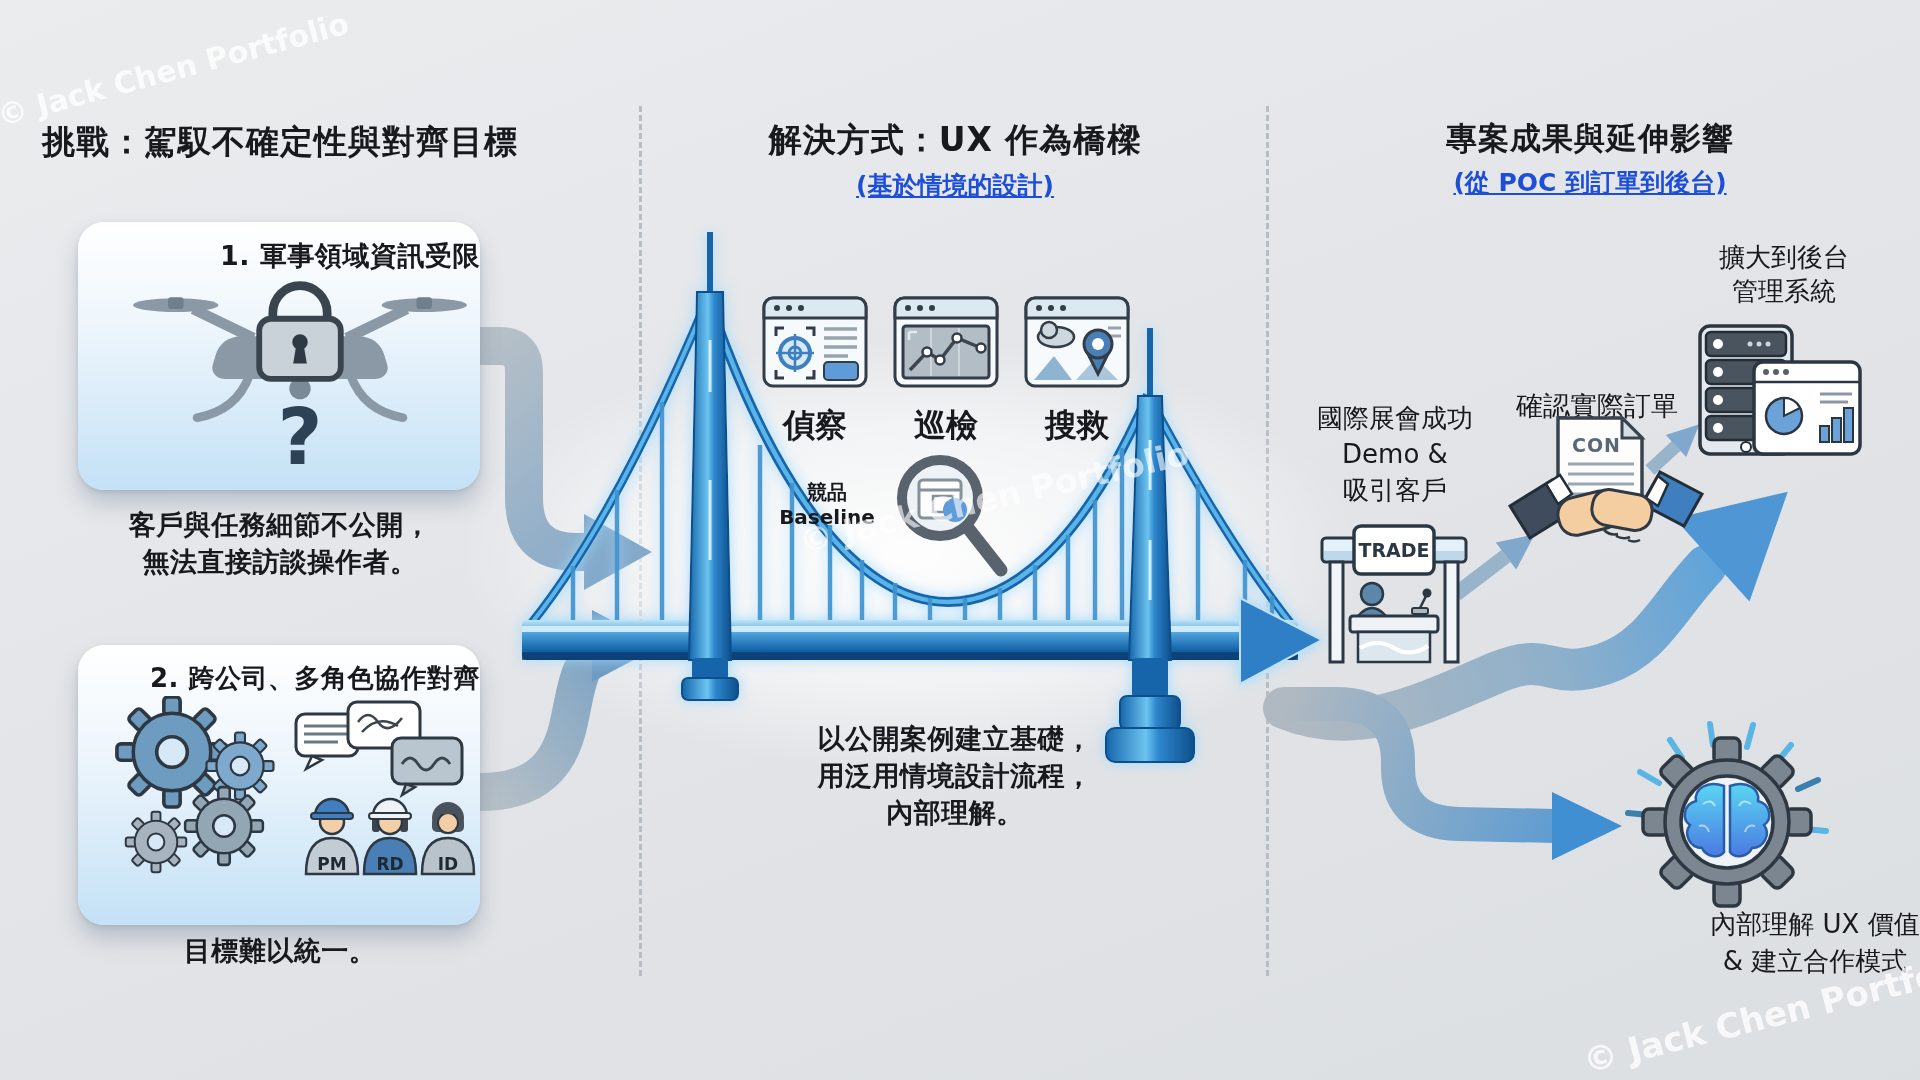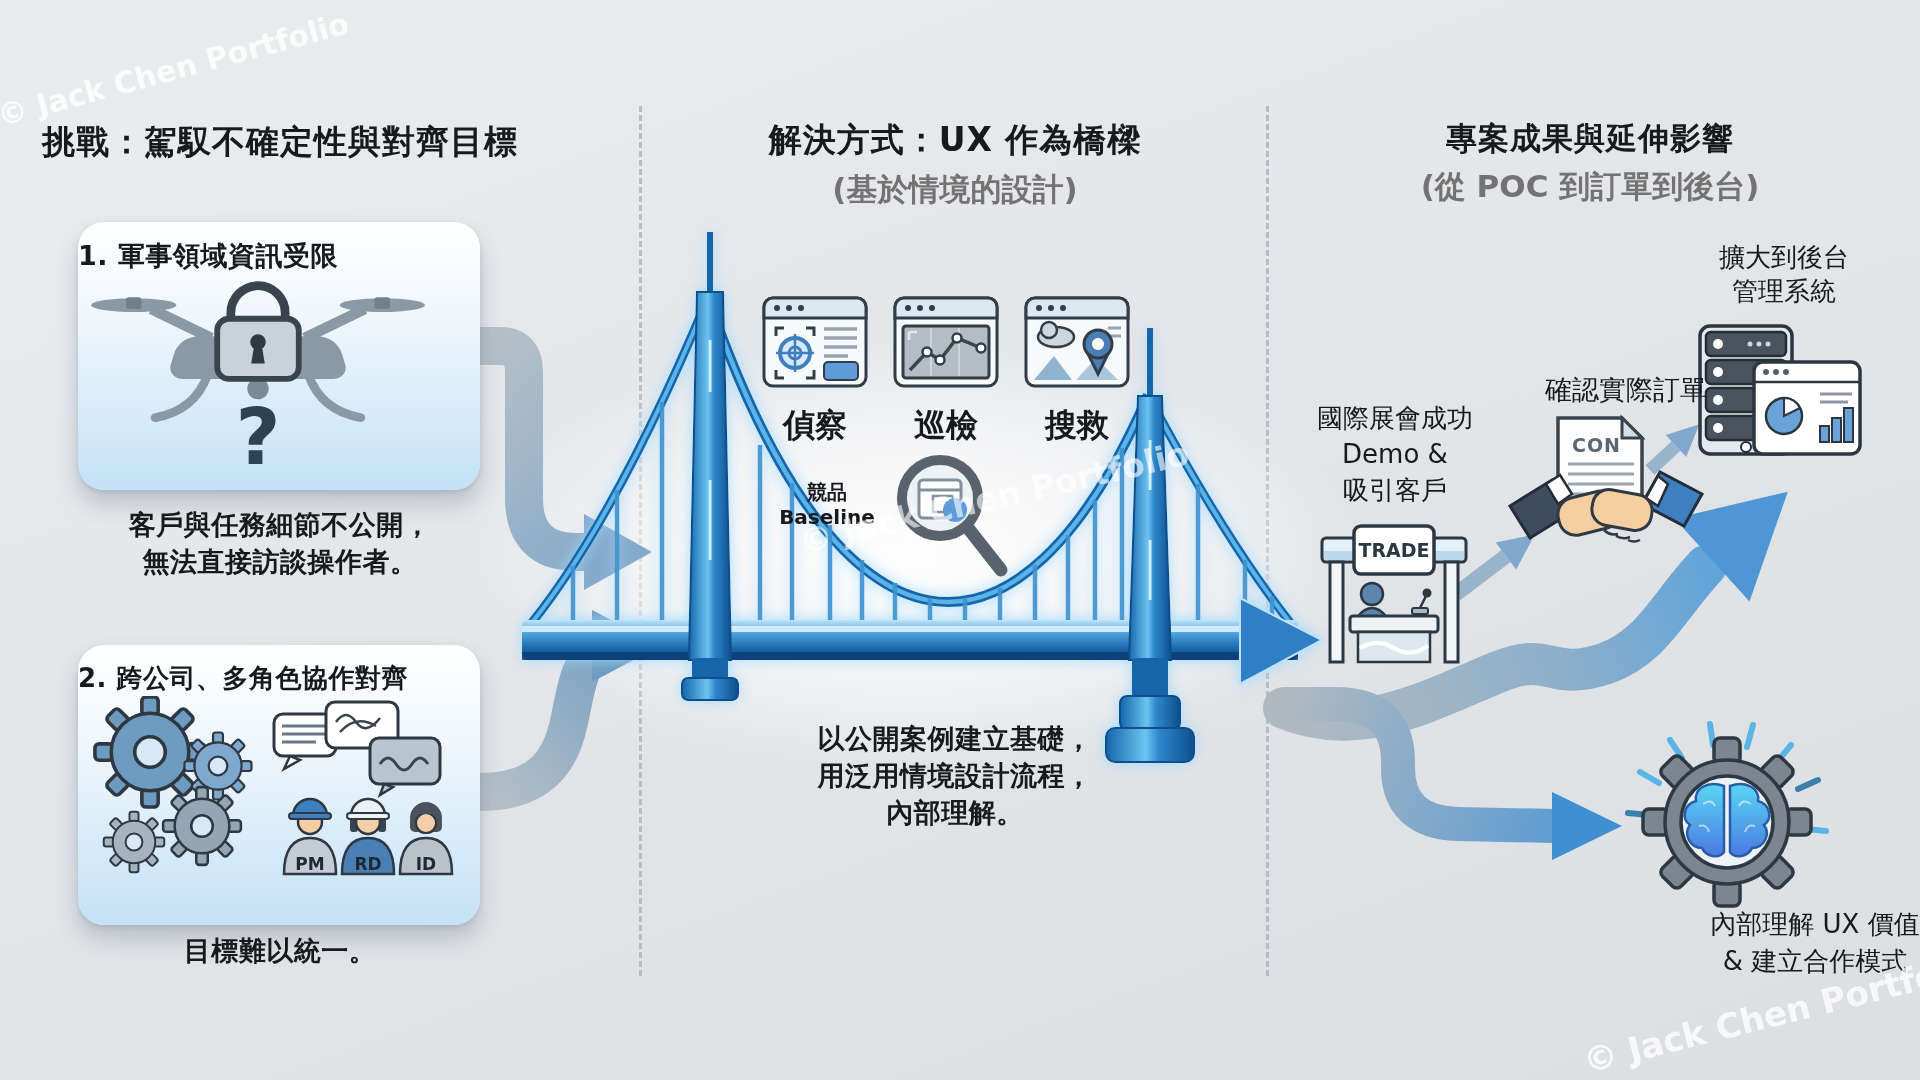--- a/index.html
+++ b/index.html
@@ -10,27 +10,27 @@
     background:linear-gradient(160deg,#eaecee 0%,#e3e5e8 45%,#dcdfe2 100%);
     position:relative;
   }
   .stage{position:absolute;inset:0;width:1920px;height:792px;padding-left:47px;}
   .abs{position:absolute;}
   
   .divider{width:0;border-left:3px dashed #b7bdc5;height:870px;top:106px;z-index:0;}
   
   .col-title{z-index:4;text-align:center;}
   .col-title .t{font-size:33px;font-weight:800;letter-spacing:1px;}
-  .col-title .s{font-size:31px;font-weight:600;margin-top:6px;color:#737373;}
+  .col-title .s{font-size:25px;font-weight:600;margin-top:6px;color:#1d4ed8;text-decoration:underline;}
   
   .card{
     z-index:2;width:402px;border-radius:26px;
     background:linear-gradient(180deg,#ffffff 0%,#eef6fc 38%,#c4e1f6 100%);
     box-shadow:0 14px 22px rgba(90,110,135,.30), 0 2px 4px rgba(120,135,150,.25);
-    text-align:left;
+    text-align:right;
   }
   .card .card-title{font-size:27px;font-weight:800;padding-top:16px;letter-spacing:.5px;}
   .caption{z-index:3;text-align:center;font-size:27px;font-weight:700;line-height:37px;letter-spacing:.5px;}
   
   .scen-row{z-index:3;display:flex;gap:25px;}
   .scen-cell{width:106px;text-align:center;}
   .scen-cell .lbl{margin-top:12px;font-size:32px;font-weight:800;}
   .baseline-lbl{z-index:3;text-align:center;font-weight:800;font-size:20px;line-height:25px;}
   .small-label{z-index:3;text-align:center;font-weight:400;}
   .wm{z-index:9;color:rgba(255,255,255,.78);font-weight:800;white-space:nowrap;pointer-events:none;}
@@ -393,21 +393,21 @@
       <circle cx="94" cy="52" r="3" fill="#55606a"></circle>
     <circle cx="92" cy="96" r="18" fill="#6ba3d8" stroke="#2c3640" stroke-width="2.5"></circle>
     <path d="M92 96 L92 78 A18 18 0 0 1 108 88 Z" fill="#fff" stroke="#2c3640" stroke-width="2"></path>
     <line x1="128" y1="74" x2="160" y2="74" stroke="#8b97a2" stroke-width="3"></line>
     <line x1="128" y1="82" x2="156" y2="82" stroke="#8b97a2" stroke-width="3"></line>
     <rect x="128" y="106" width="9" height="16" fill="#6ba3d8" stroke="#2c3640" stroke-width="2"></rect>
     <rect x="140" y="98" width="9" height="24" fill="#6ba3d8" stroke="#2c3640" stroke-width="2"></rect>
     <rect x="152" y="88" width="9" height="34" fill="#6ba3d8" stroke="#2c3640" stroke-width="2"></rect>
   </svg>
 
-  <div class="abs small-label" style="left:1487px;top:372px;width:220px;font-size:27px;text-align:right;">
+  <div class="abs small-label" style="left:1487px;top:388px;width:220px;font-size:27px;">
     <div>確認實際訂單</div>
   </div>
   <svg class="abs" style="left:1500px;top:410px;z-index:3;" width="212" height="176" viewBox="0 0 212 176">
     <g>
       <path d="M58 8 h64 l20 20 v64 h-84 Z" fill="#fdfdfd" stroke="#3a444e" stroke-width="3.5"></path>
       <path d="M122 8 l20 20 h-20 Z" fill="#d6dde3" stroke="#3a444e" stroke-width="3"></path>
       <text x="72" y="42" font-size="19" font-weight="bold" fill="#5a6876" letter-spacing="1">CON</text>
       <line x1="68" y1="54" x2="134" y2="54" stroke="#9aa6b0" stroke-width="3"></line>
       <line x1="68" y1="64" x2="134" y2="64" stroke="#9aa6b0" stroke-width="3"></line>
       <line x1="68" y1="74" x2="134" y2="74" stroke="#9aa6b0" stroke-width="3"></line>

